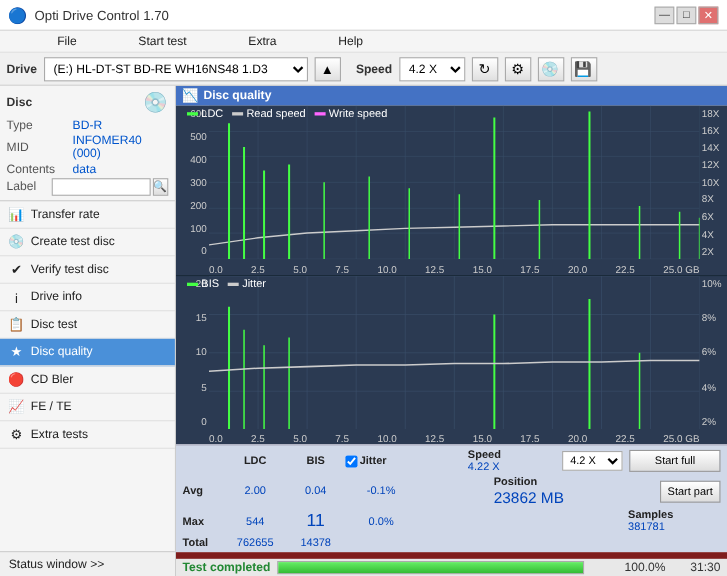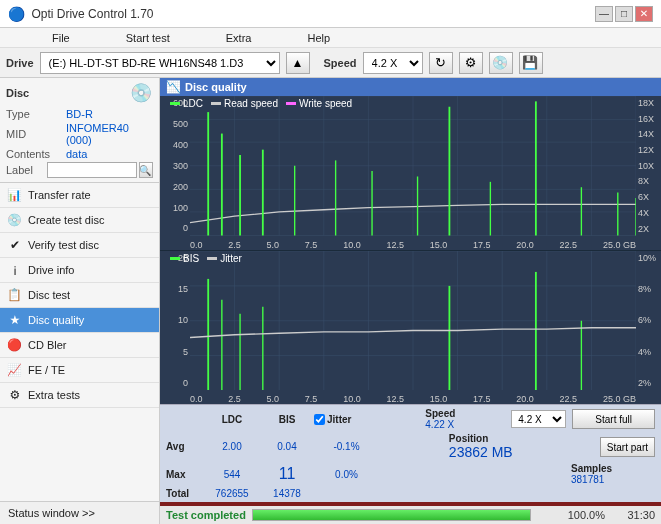--- a/index.html
+++ b/index.html
@@ -63,21 +63,21 @@
     .legend-item { display: flex; align-items: center; gap: 3px; font-size: 10px; color: #fff; }
     .legend-dot { width: 10px; height: 3px; }
 
     
     .stats-bar { background: #d0d8e8; border-top: 1px solid #aab; padding: 2px 6px; display: flex; flex-direction: column; gap: 1px; }
     .speed-select2 { font-size: 10px; height: 18px; border: 1px solid #aaa; background: #fff; padding: 0 2px; width: 55px; }
     .start-full-btn { background: linear-gradient(#fff,#ddd); border: 1px solid #999; font-size: 10px; padding: 2px 22px; cursor: pointer; height: 20px; }
     .start-part-btn { background: linear-gradient(#fff,#ddd); border: 1px solid #999; font-size: 10px; padding: 2px 6px; cursor: pointer; height: 20px; margin-top: 1px; }
 
     
-    .progress-bar-container { background: #e8e8e8; border-top: 4px solid #7f1d1d; display: flex; align-items: center; padding: 3px 6px; height: 22px; gap: 6px; }
+    .progress-bar-container { background: #e8e8e8; border-top: 6px solid #7f1d1d; display: flex; align-items: center; padding: 3px 6px; height: 22px; gap: 6px; }
     .progress-label { font-size: 11px; color: #228833; font-weight: bold; white-space: nowrap; }
     .progress-outer { flex: 1; height: 12px; background: #ddd; border: 1px solid #aaa; }
     .progress-inner { height: 100%; background: linear-gradient(#66ee66, #33bb33); }
     .progress-pct { font-size: 11px; color: #333; width: 44px; text-align: right; margin-left: 24px; }
     .progress-time { font-size: 11px; color: #333; width: 44px; text-align: right; }
 
     .chart-svg { width: 100%; height: 100%; }
   </style>
 </head>
 <body>

